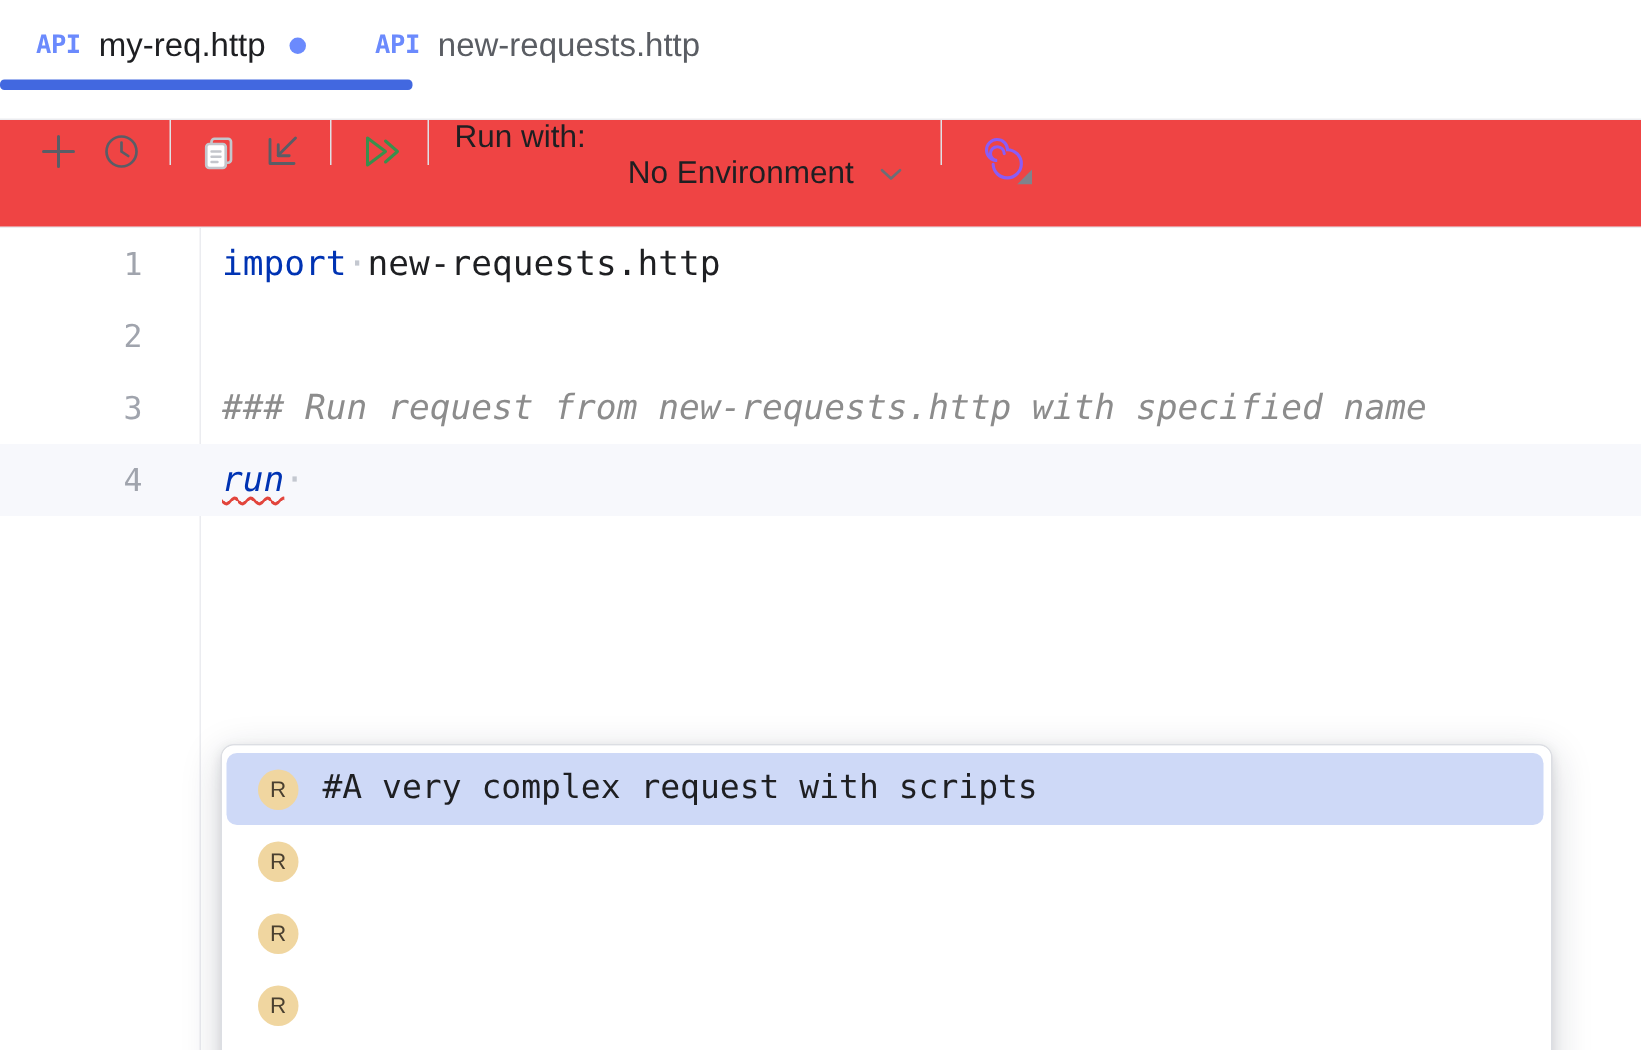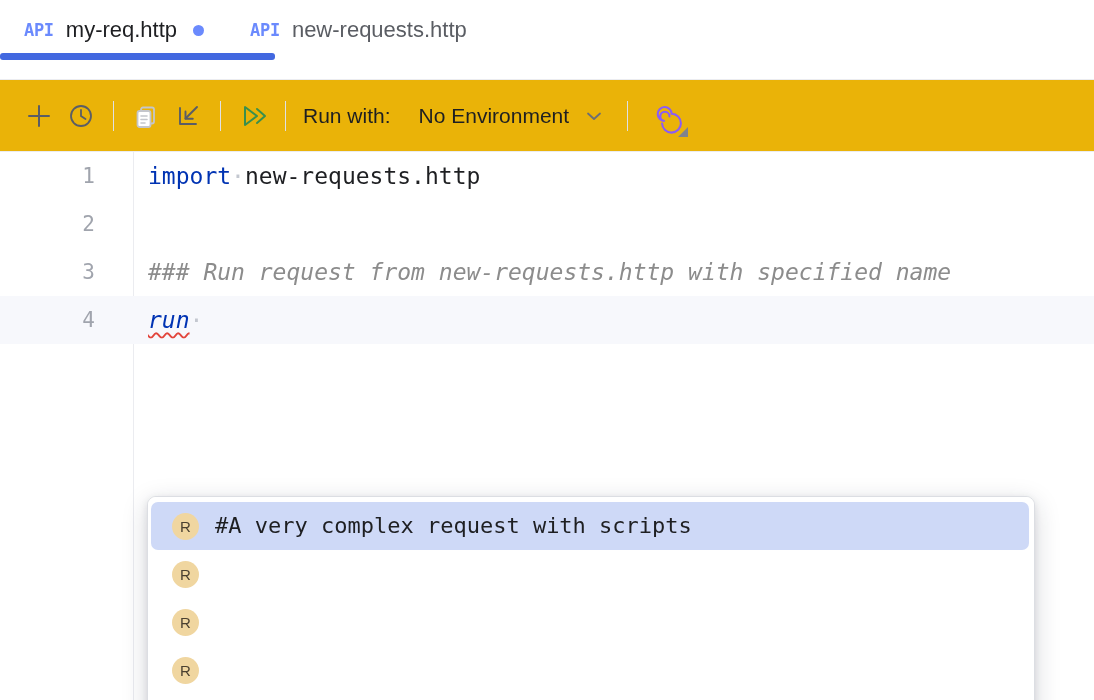--- a/index.html
+++ b/index.html
@@ -70,25 +70,24 @@
     border-radius: 3px;
     background: #4268e0;
   }
 
   
   #toolbar {
     position: absolute;
     top: 80px; left: 0;
     width: 1094px;
     height: 72px;
-    background: #eab308;
+    background: #ef4444;
     border-bottom: 1px solid #ebecf0;
     box-sizing: border-box;
     display: flex;
-    align-items: center;
     padding-left: 18px;
   }
   .tb-btn {
     width: 42px;
     height: 42px;
     display: flex;
     align-items: center;
     justify-content: center;
     border-radius: 6px;
     cursor: default;

